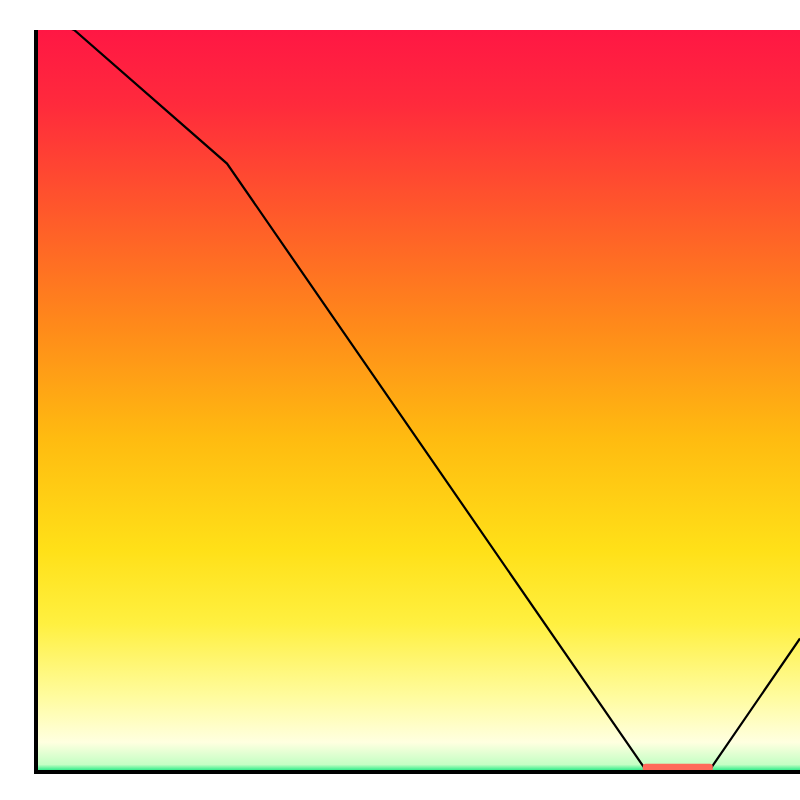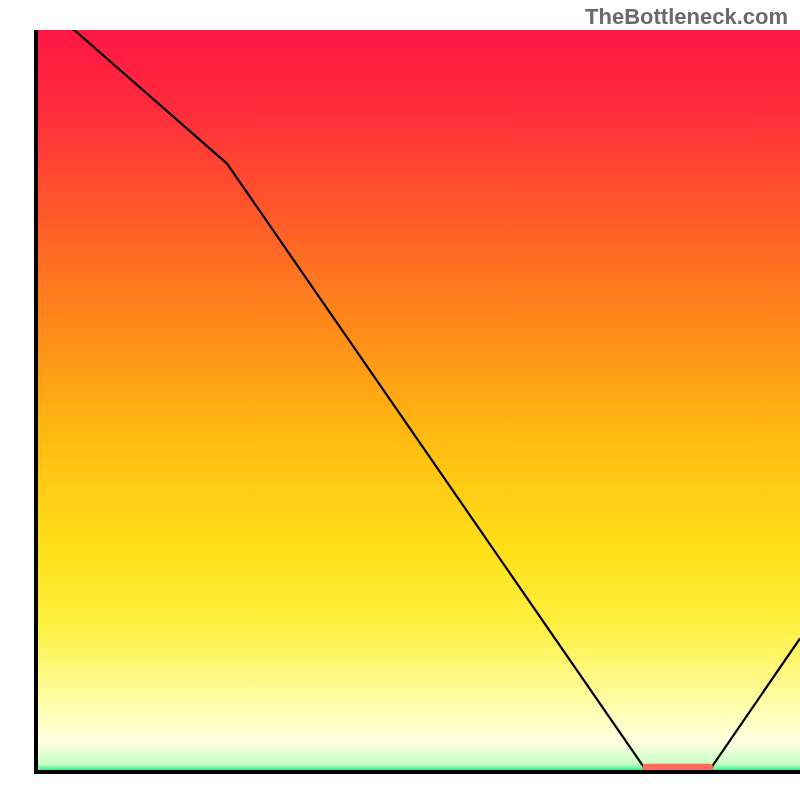--- a/index.html
+++ b/index.html
@@ -22,21 +22,20 @@
     font-size: 22px;
     font-weight: 600;
     color: #6a6a6a;
   }
   svg { display: block; }
 </style>
 </head>
 <body>
 
 <div class="container">
-  <div class="watermark">TheBottleneck.com</div>
   <svg id="chart-svg" width="800" height="800" viewBox="0 0 800 800">
     <defs>
       <linearGradient id="bg-grad" x1="0" y1="0" x2="0" y2="1">
           <stop offset="0%" stop-color="#ff1744"></stop>
           <stop offset="10%" stop-color="#ff2a3c"></stop>
           <stop offset="25%" stop-color="#ff5a2a"></stop>
           <stop offset="40%" stop-color="#ff8a1a"></stop>
           <stop offset="55.00000000000001%" stop-color="#ffbb10"></stop>
           <stop offset="70%" stop-color="#ffe018"></stop>
           <stop offset="80%" stop-color="#fff040"></stop>

